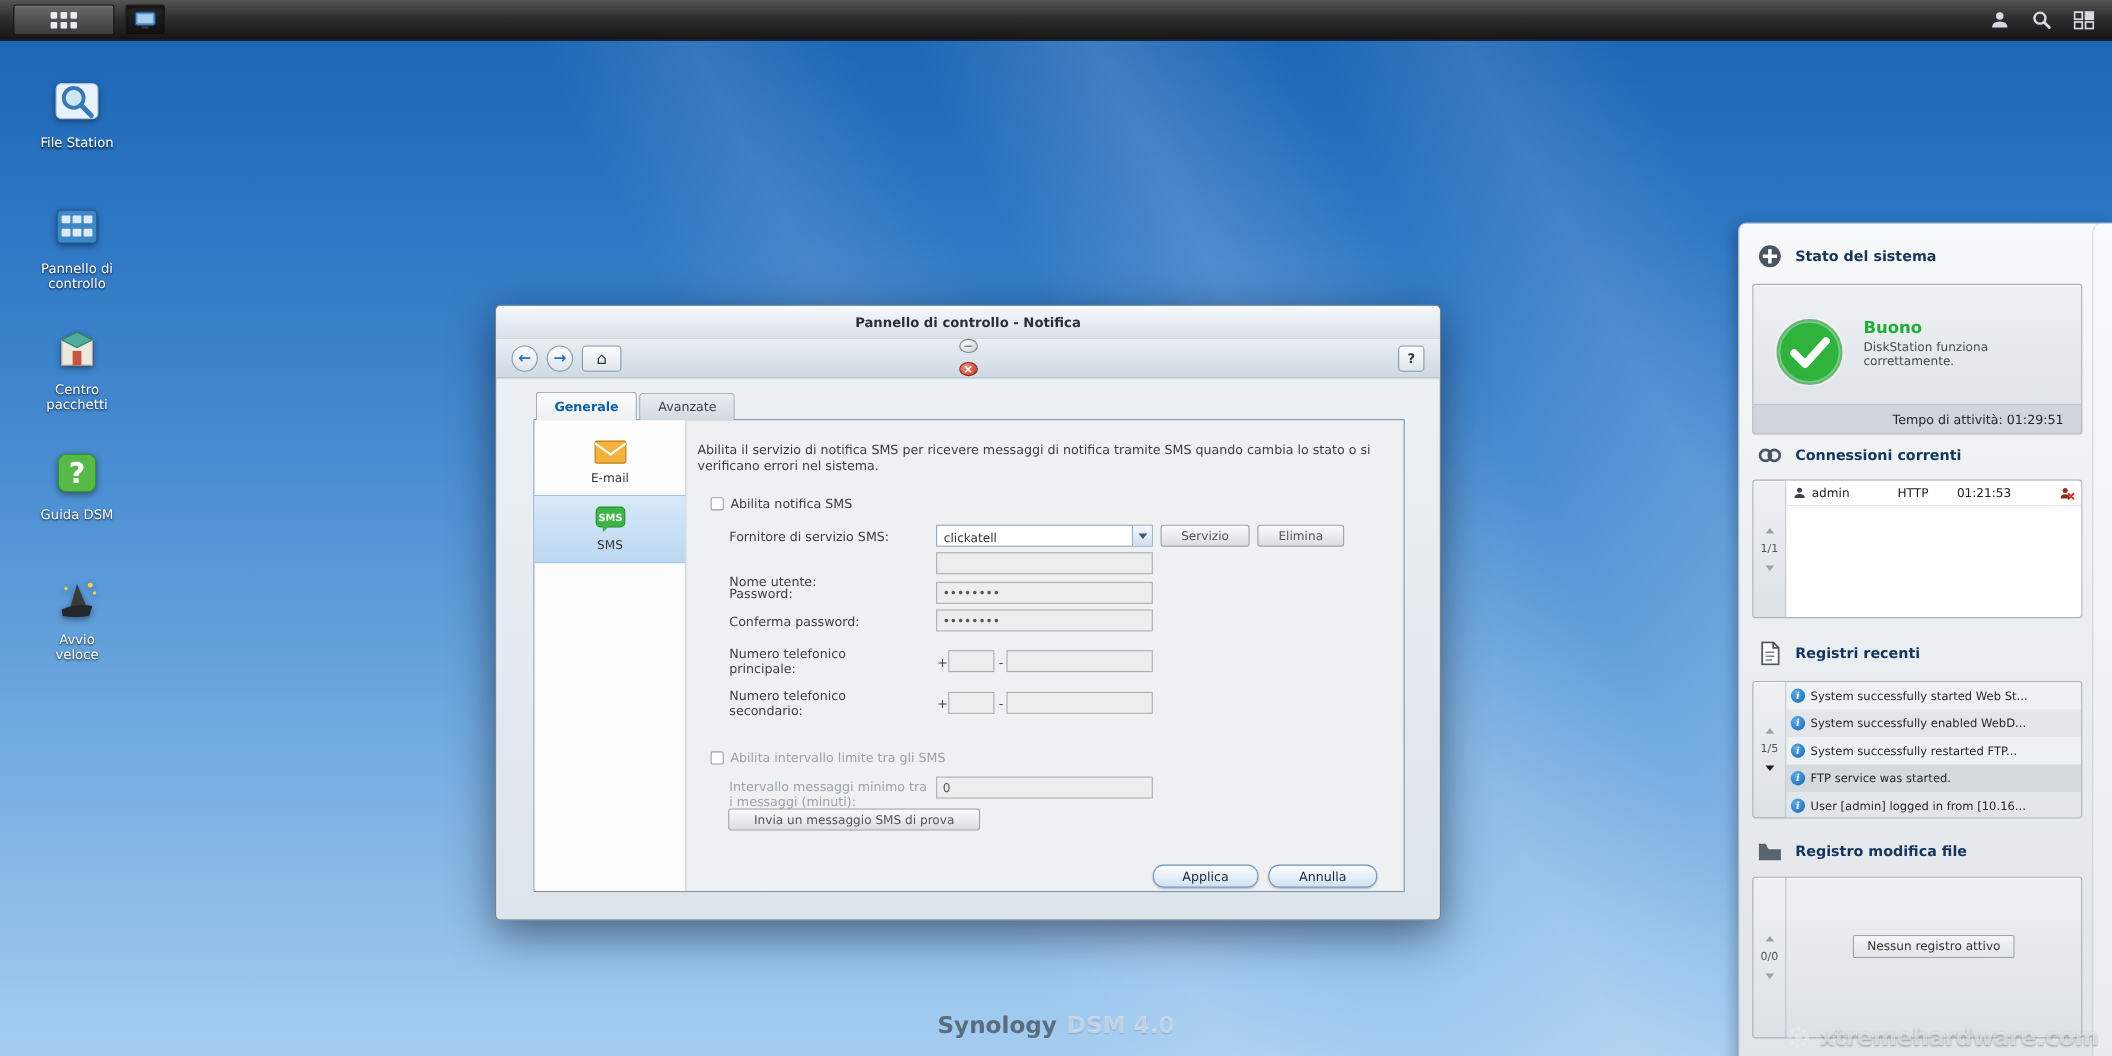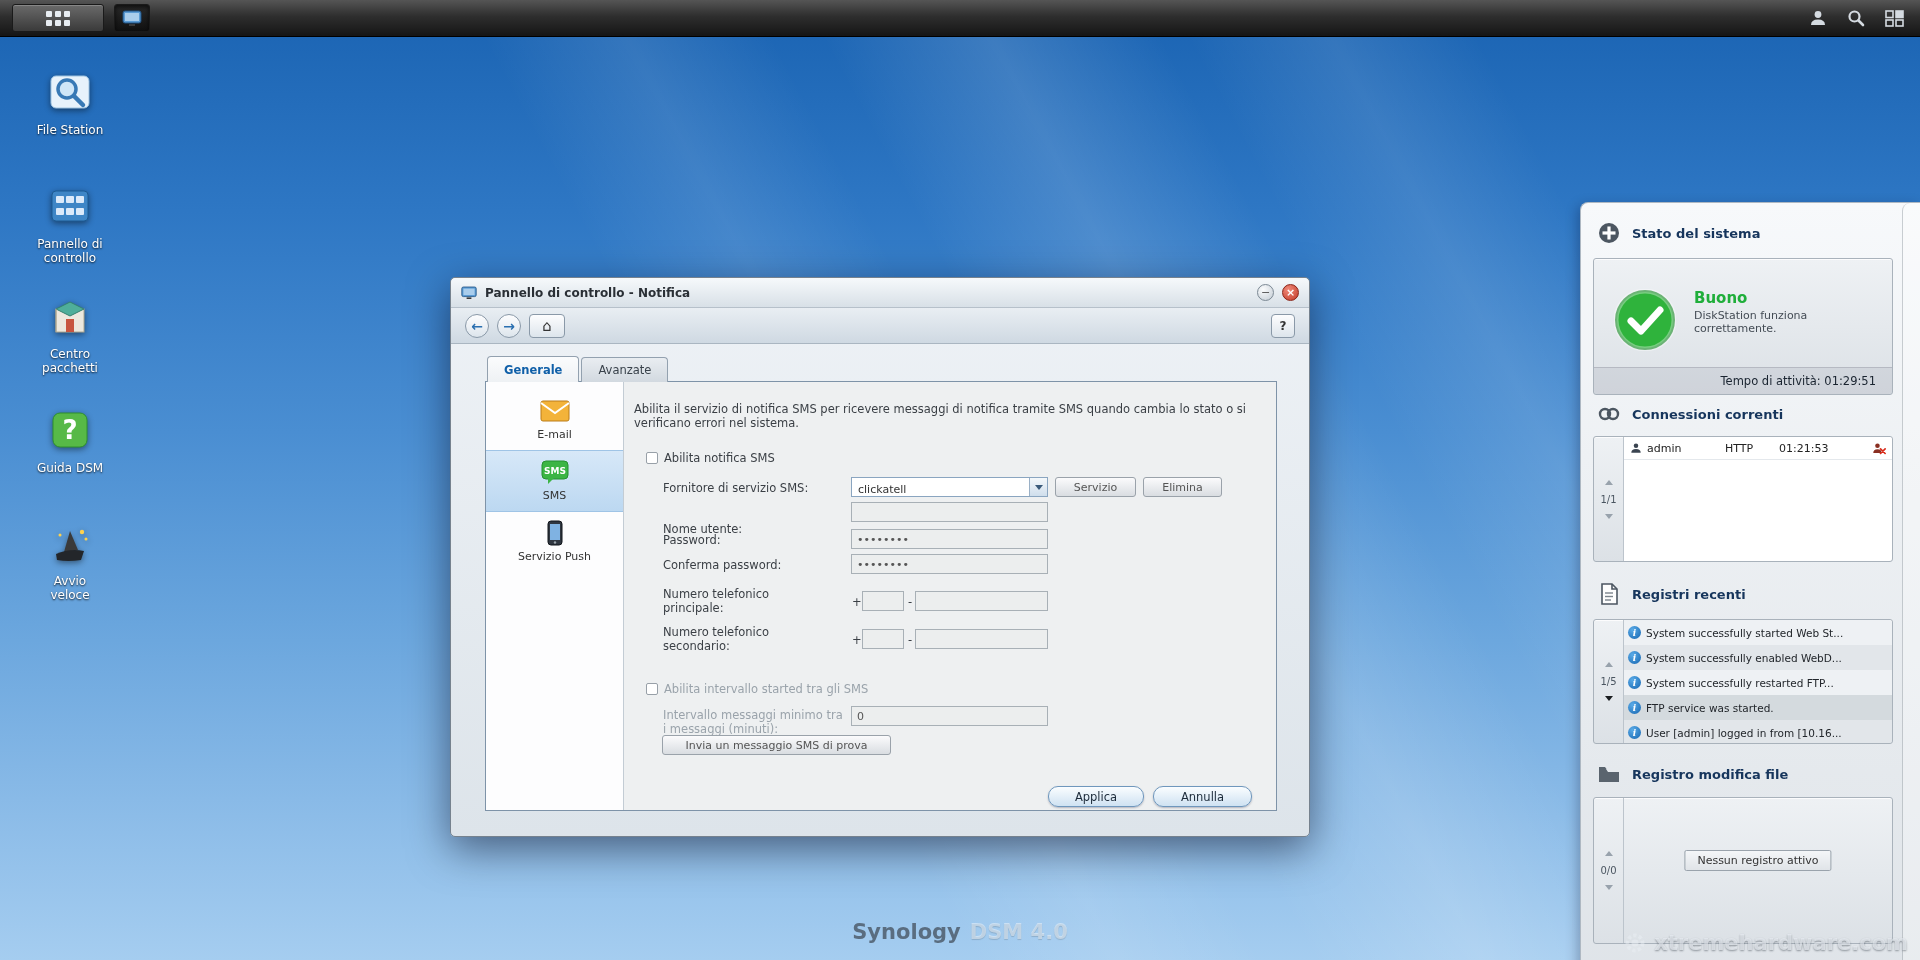--- a/index.html
+++ b/index.html
@@ -26,22 +26,22 @@
   
   .dicon{ position:absolute; left:0; width:104px; text-align:center; z-index:2; cursor:pointer;padding-left:36px;}
   .dicon .ic{ width:44px; height:44px; margin:0 auto; filter:drop-shadow(0 2px 3px rgba(0,0,0,.45));}
   .dicon .lbl{ margin-top:5px; font-size:12px; line-height:14px; color:#fff; text-shadow:0 1px 2px rgba(0,0,0,.85);}
   .di-1{top:70px;} .di-2{top:184px;} .di-3{top:294px;} .di-4{top:408px;} .di-5{top:521px;}
 
   
   .window{ position:absolute; left:450px; top:277px; width:860px; height:560px; z-index:10;
     background:linear-gradient(180deg,#eef2f6,#dde4ea); border:1px solid #76828e; border-radius:5px;
     box-shadow:0 12px 40px rgba(0,0,20,.5);}
-  .titlebar{ height:30px; display:flex; align-items:center; padding:12px 10px; gap:8px;
-    background:linear-gradient(180deg,#f6f9fb,#d8e0e7); border-bottom:1px solid #b6c0ca; border-radius:5px 5px 0 0;}
+  .titlebar{ height:30px; display:flex; align-items:center; padding:0 10px; gap:8px;
+    background:linear-gradient(180deg,#f6f9fb,#d8e0e7); border-bottom:1px solid #b6c0ca; border-radius:5px 5px 0 0;flex-direction:column;}
   .titlebar .t{ font-size:12px; font-weight:bold; color:#2a2f35; flex:1;}
   .circ{ width:17px; height:17px; border-radius:50%; border:1px solid #7c8994; display:flex; align-items:center; justify-content:center;
     font-size:11px; line-height:1; cursor:pointer;}
   .circ.min{ background:radial-gradient(circle at 35% 30%,#fbfcfd,#c3ccd4); color:#555;}
   .circ.min::before{content:"−";}
   .circ.cls{ background:radial-gradient(circle at 35% 30%,#f08a7a,#c23a28); border-color:#8a2418; color:#fff;}
   .circ.cls::before{content:"×"; font-weight:bold;}
 
   .toolbar{ height:36px; display:flex; align-items:center; padding:0 14px; gap:8px;
     background:linear-gradient(180deg,#e9eef3,#cfd9e2); border-bottom:1px solid #aab6c1;}
@@ -273,28 +273,20 @@
           <div class="sl">E-mail</div>
         </div>
         <div class="p-item sel">
           <svg class="si" viewBox="0 0 30 26">
             <rect x="2" y="2" width="26" height="18" rx="4" fill="#3cb544" stroke="#259130"></rect>
             <polygon points="8,19 8,25 14,19" fill="#3cb544"></polygon>
             <text x="15" y="15" font-size="9" font-weight="bold" fill="#fff" text-anchor="middle" font-family="DejaVu Sans">SMS</text>
           </svg>
           <div class="sl">SMS</div>
         </div>
-        <div class="p-item">
-          <svg class="si" viewBox="0 0 30 26">
-            <rect x="8" y="1" width="14" height="24" rx="3" fill="#2f3640" stroke="#11151a"></rect>
-            <rect x="10" y="4" width="10" height="16" fill="#7fb2e2"></rect>
-            <circle cx="15" cy="22.5" r="1.2" fill="#9aa3ab"></circle>
-          </svg>
-          <div class="sl">Servizio Push</div>
-        </div>
       </div>
 
       <div class="p-form">
         <div class="abs flabel" style="left:10px; top:20px; width:630px;">Abilita il servizio di notifica SMS per ricevere messaggi di notifica tramite SMS quando cambia lo stato o si verificano errori nel sistema.</div>
 
         <input type="checkbox" class="abs ck" style="left: 22px; top: 70px;">
         <span class="abs cklabel" style="left:40px; top:69px;">Abilita notifica SMS</span>
 
         <span class="abs flabel" style="left:39px; top:99px;">Fornitore di servizio SMS:</span>
         <div class="abs combo" style="left:227px; top:95px;">
@@ -319,21 +311,21 @@
         <span class="abs flabel" style="left:284px; top:213px;">-</span>
         <input class="abs tin" style="left: 291px; top: 209px; width: 133px;">
 
         <span class="abs flabel" style="left:39px; top:243px; width:150px;">Numero telefonico secondario:</span>
         <span class="abs flabel" style="left:228px; top:251px;">+</span>
         <input class="abs tin" style="left: 238px; top: 247px; width: 42px;">
         <span class="abs flabel" style="left:284px; top:251px;">-</span>
         <input class="abs tin" style="left: 291px; top: 247px; width: 133px;">
 
         <input type="checkbox" class="abs ck" style="left: 22px; top: 301px;">
-        <span class="abs cklabel gray" style="left:40px; top:300px;">Abilita intervallo started tra gli SMS</span>
+        <span class="abs cklabel gray" style="left:40px; top:300px;">Abilita intervallo limite tra gli SMS</span>
 
         <span class="abs flabel gray" style="left:39px; top:326px; width:180px;">Intervallo messaggi minimo tra i messaggi (minuti):</span>
         <input class="abs tin" style="left: 227px; top: 324px; width: 197px;" value="0">
 
         <button class="abs gbtn" style="left:38px; top:353px; width:229px;">Invia un messaggio SMS di prova</button>
 
         <button class="abs bbtn" style="left:424px; top:404px; width:96px;">Applica</button>
         <button class="abs bbtn" style="left:529px; top:404px; width:99px;">Annulla</button>
       </div>
     </div>

